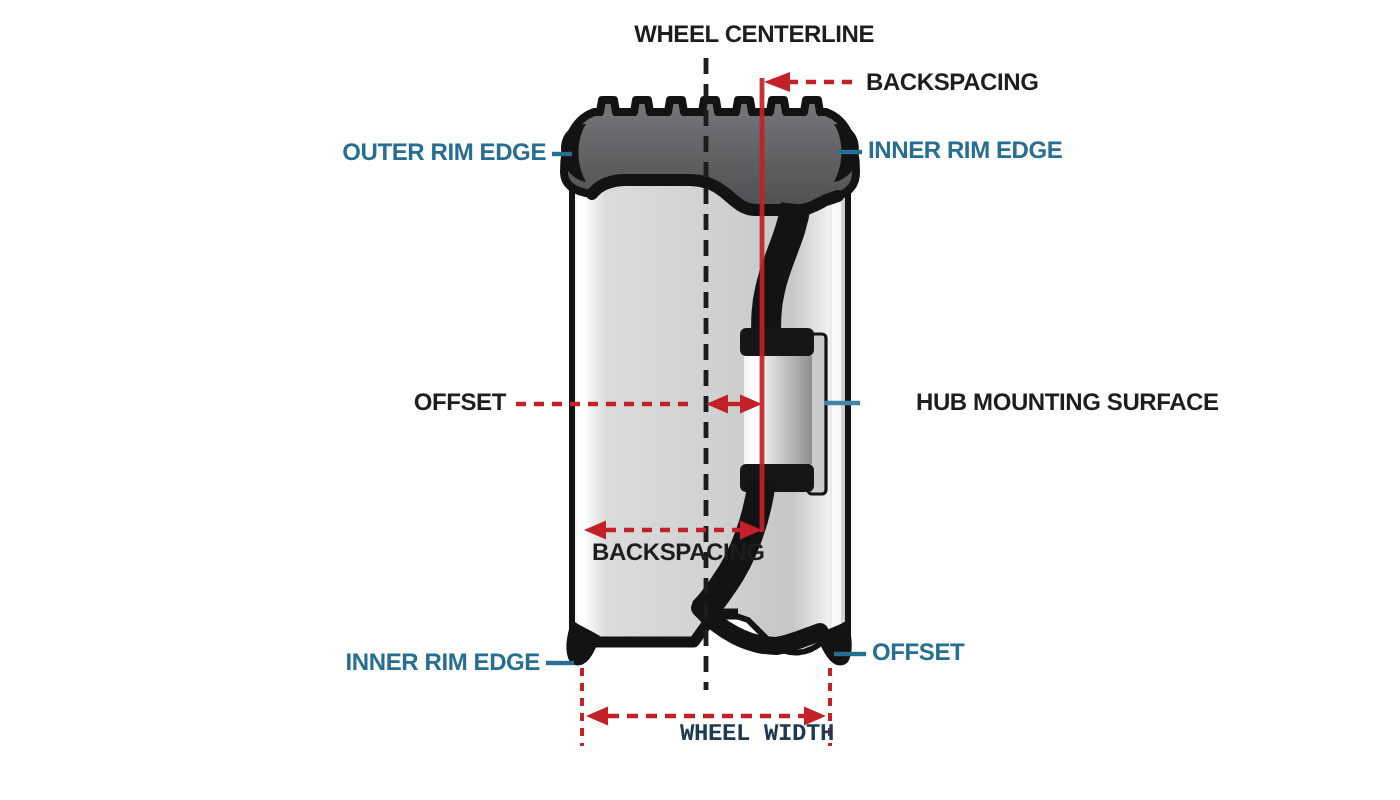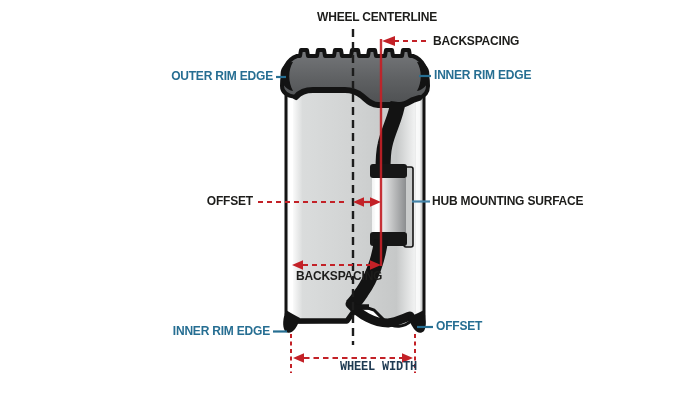--- a/index.html
+++ b/index.html
@@ -150,21 +150,21 @@
   <div class="lbl center" style="left:277px;top:11px;width:160px;">WHEEL CENTERLINE</div>
 
   <div class="lbl" style="left:433px;top:35px;">BACKSPACING</div>
 
   <div class="lbl teal right" style="left:120px;top:70px;width:153px;">OUTER RIM EDGE</div>
 
   <div class="lbl teal" style="left:434px;top:69px;">INNER RIM EDGE</div>
 
   <div class="lbl right" style="left:120px;top:195px;width:133px;">OFFSET</div>
 
-  <div class="lbl" style="left:432px;top:195px;">HUB MOUNTING SURFACE</div>
+  <div class="lbl" style="left:458px;top:195px;">HUB MOUNTING SURFACE</div>
 
   <div class="lbl" style="left:296px;top:270px;">BACKSPACING</div>
 
   <div class="lbl teal right" style="left:117px;top:325px;width:153px;">INNER RIM EDGE</div>
 
   <div class="lbl teal" style="left:436px;top:320px;">OFFSET</div>
 
   <div class="lbl navy center" style="left:293px;top:361px;width:124px;font-family:Liberation Mono, monospace;">WHEEL WIDTH</div>
 </div>
 

